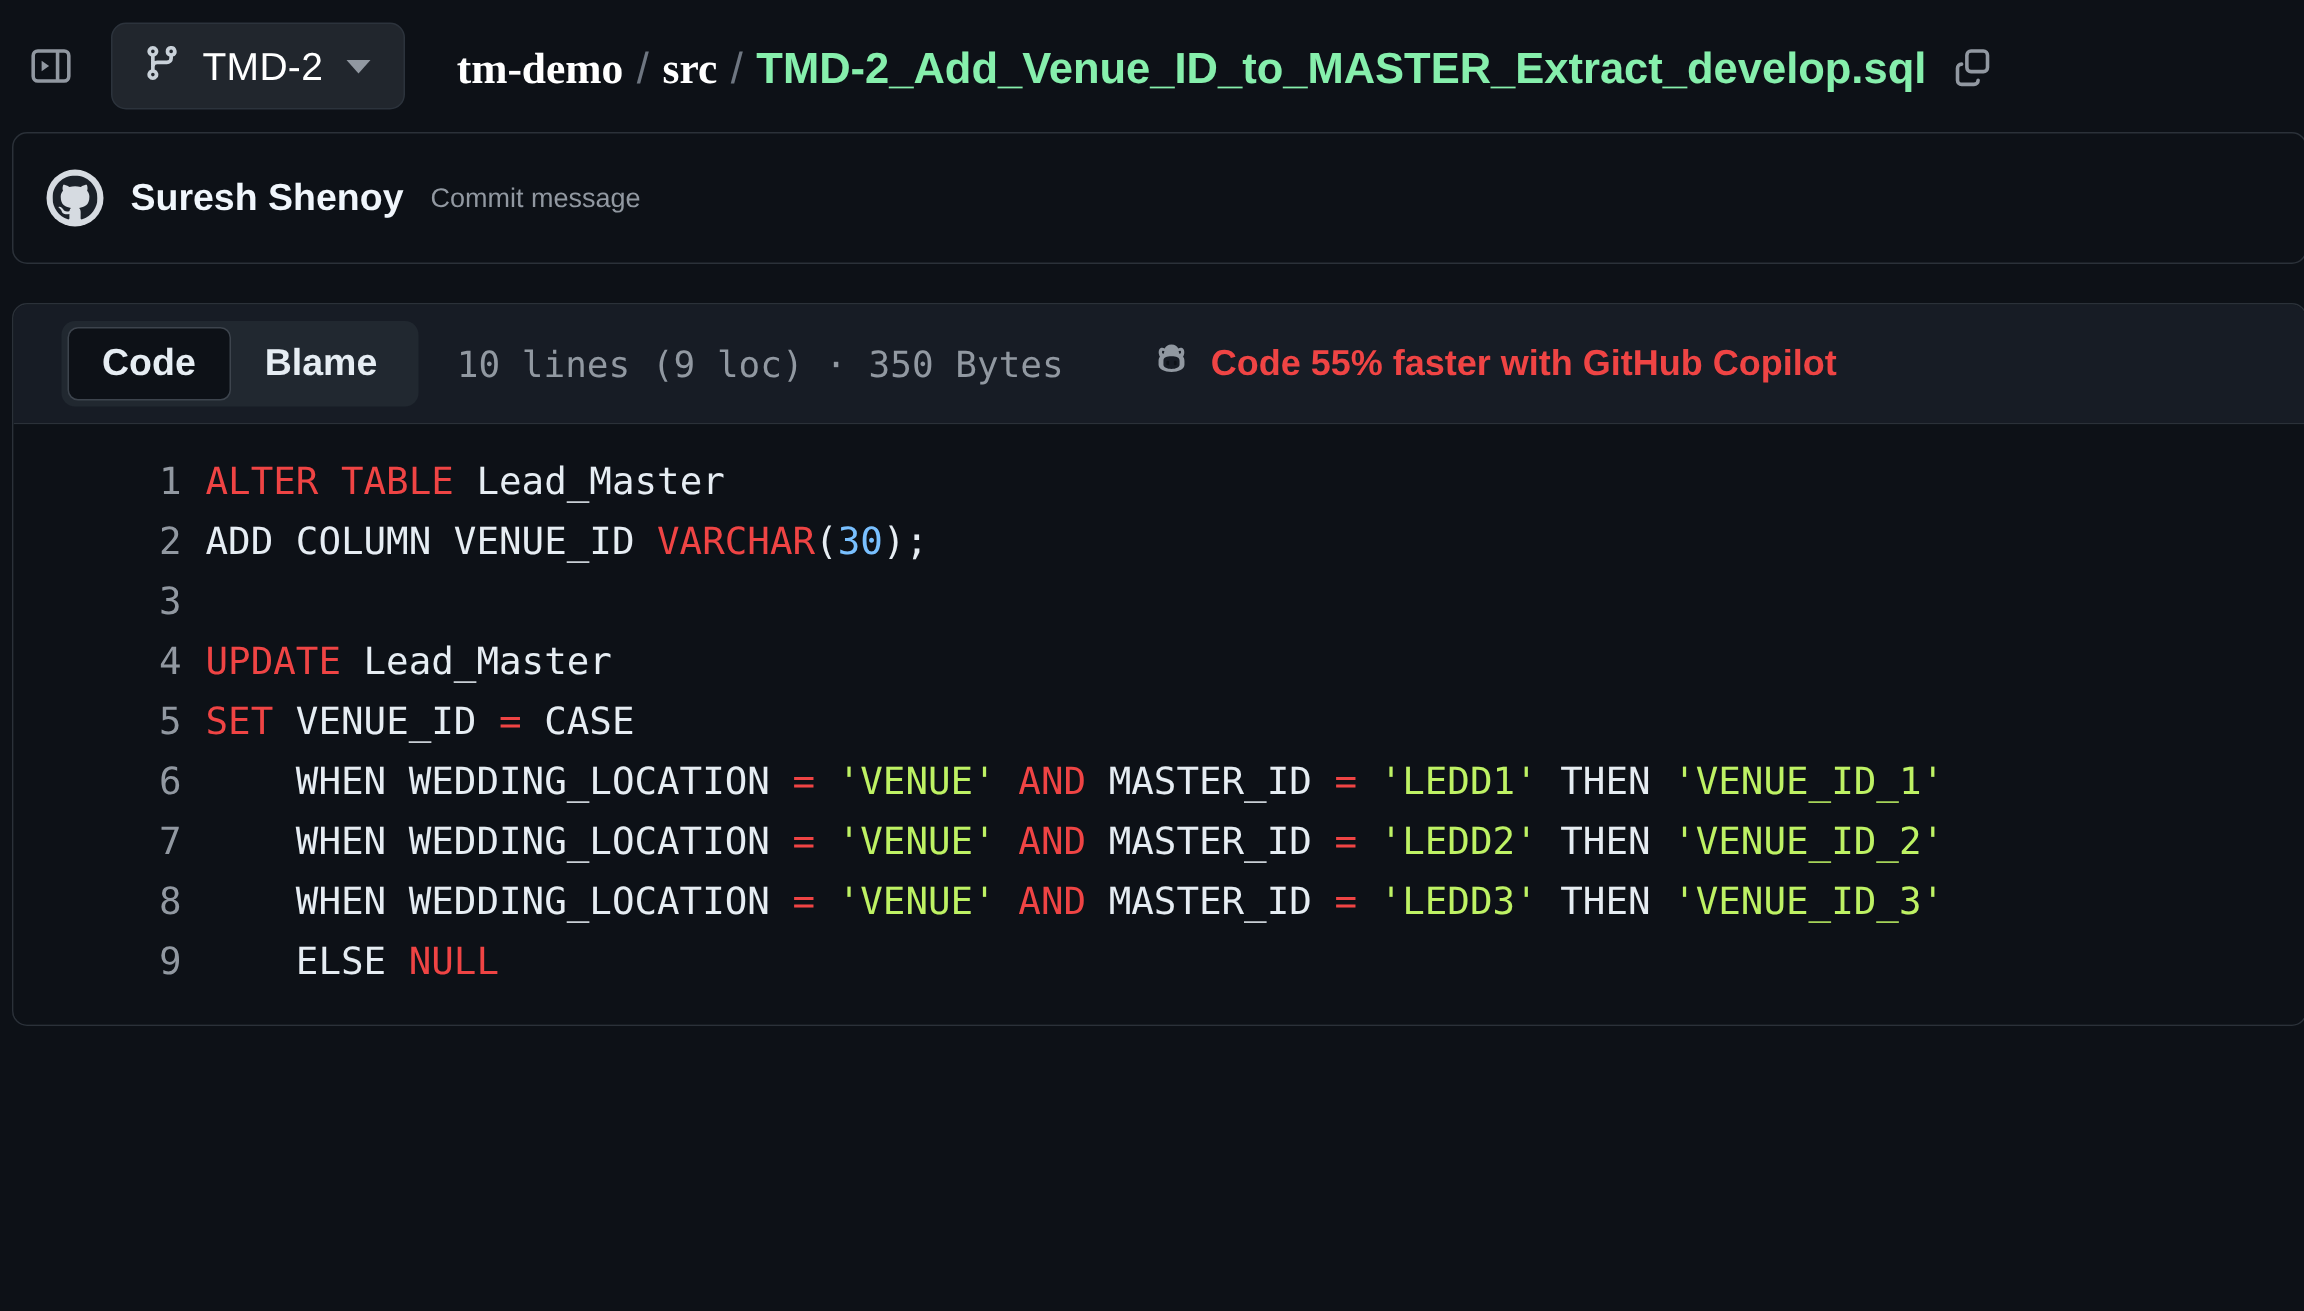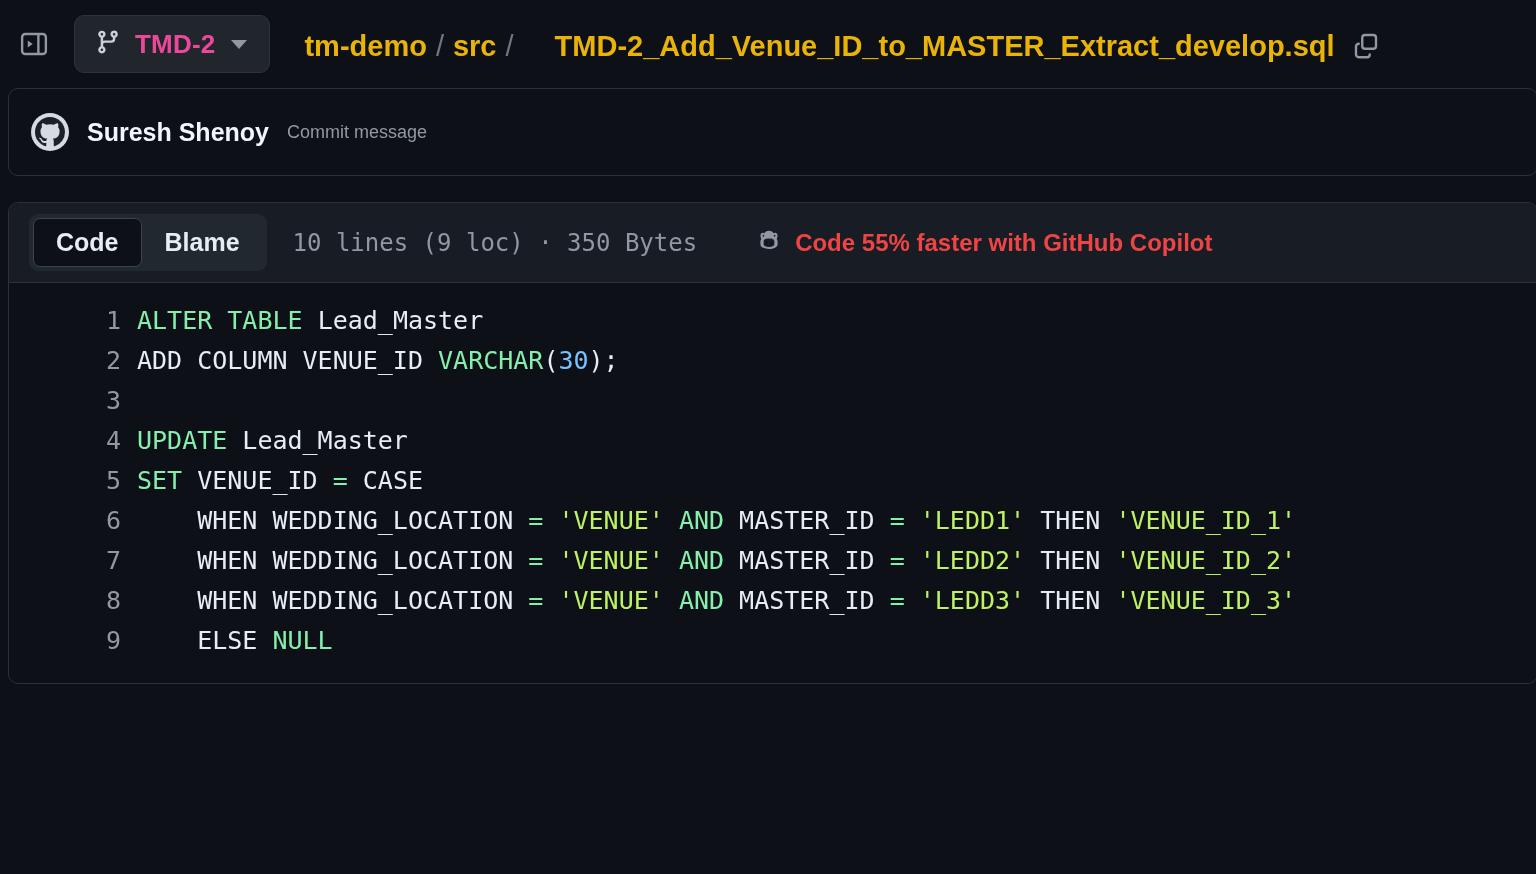--- a/index.html
+++ b/index.html
@@ -23,36 +23,36 @@
   }
   .sidebar-icon svg { display: block; }
 
   .branch-btn {
     display: flex; align-items: center; gap: 14px;
     height: 58px; margin-left: 20px; padding: 0 22px 0 20px;
     background: #21262d; border: 1px solid #2c333c; border-radius: 10px;
     cursor: pointer;
   }
   .branch-name {
-    color: #ec4899; font-size: 26px; font-weight: 700; letter-spacing: .2px;
+    color: #ffffff; font-size: 26px; font-weight: 400; letter-spacing: .2px;
   }
   .caret {
     width: 0; height: 0; margin-left: 2px;
     border-left: 8px solid transparent; border-right: 8px solid transparent;
     border-top: 9px solid #9198a1;
   }
 
   .breadcrumb {
     display: flex; align-items: baseline; gap: 0;
     margin-left: 34px; font-size: 29px; font-weight: 700;
     white-space: nowrap;
   }
-  .crumb-link { color: #eab308; cursor: pointer; }
+  .crumb-link { color: #ffffff; cursor: pointer; font-family: Liberation Serif, serif; }
   .crumb-sep { color: #6e7681; font-weight: 400; margin: 0 9px; }
-  .crumb-current { color: #eab308; margin-left: 32px; }
+  .crumb-current { color: #86efac; }
   .copy-icon { margin-left: 16px; cursor: pointer; display:inline-flex; align-items:center; position: relative; top: 4px;}
 
   
   .panel {
     margin: 0 0 0 8px;
     background: #0d1117;
     border: 1px solid #2b3139;
     border-radius: 10px;
   }
   .commit-panel {
@@ -70,21 +70,21 @@
 
   
   .code-panel {
     width: 1530px; margin-top: 26px;
     overflow: hidden;
   }
   .code-toolbar {
     display: flex; align-items: center; height: 80px;
     background: #171c25; border-bottom: 1px solid #2b3139;
     border-radius: 9px 9px 0 0;
-    padding-left: 20px; gap: 0;
+    padding-left: 32px; gap: 0;
   }
   .seg {
     display: flex; align-items: center;
     background: #212830; border-radius: 9px; padding: 4px;
   }
   .seg-btn {
     font-size: 25px; font-weight: 700; color: #e6edf3;
     padding: 9px 22px; border-radius: 7px; cursor: pointer;
     background: transparent; border: 1px solid transparent;
   }
@@ -110,21 +110,21 @@
     width: 128px; flex: none; text-align: right; padding-right: 16px;
     color: #9198a1; font-size: 25px; line-height: 40px;
     font-family: "DejaVu Sans Mono", monospace;
     user-select: none; cursor: pointer;
   }
   .linecode {
     color: #e6edf3; font-size: 25px; line-height: 40px;
     font-family: "DejaVu Sans Mono", monospace;
     white-space: pre;
   }
-  .tok-kw  { color: #86efac; }
+  .tok-kw  { color: #ef4444; }
   .tok-str { color: #bef264; }
   .tok-num { color: #79c0ff; }
   .tok-pl  { color: #e6edf3; }
 </style>
 </head>
 <body>
 
 <div class="page">
 
   <div class="header">

